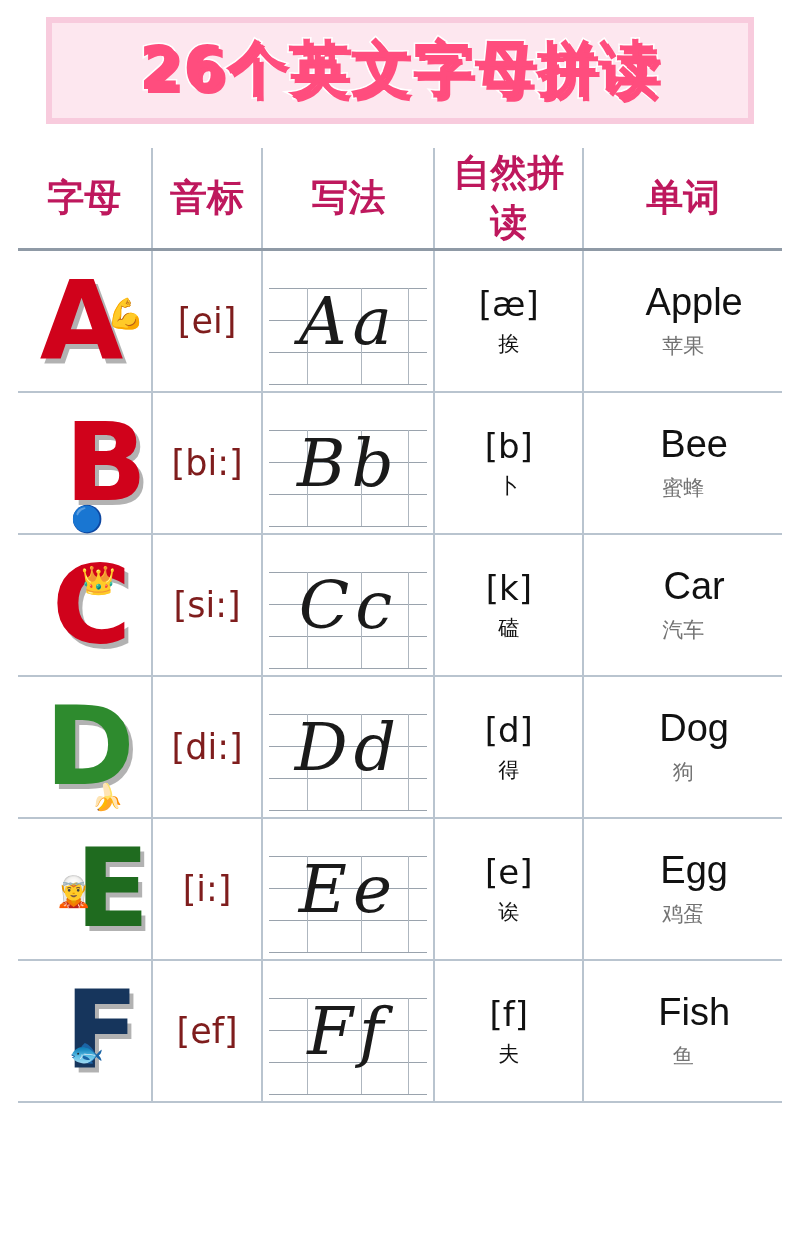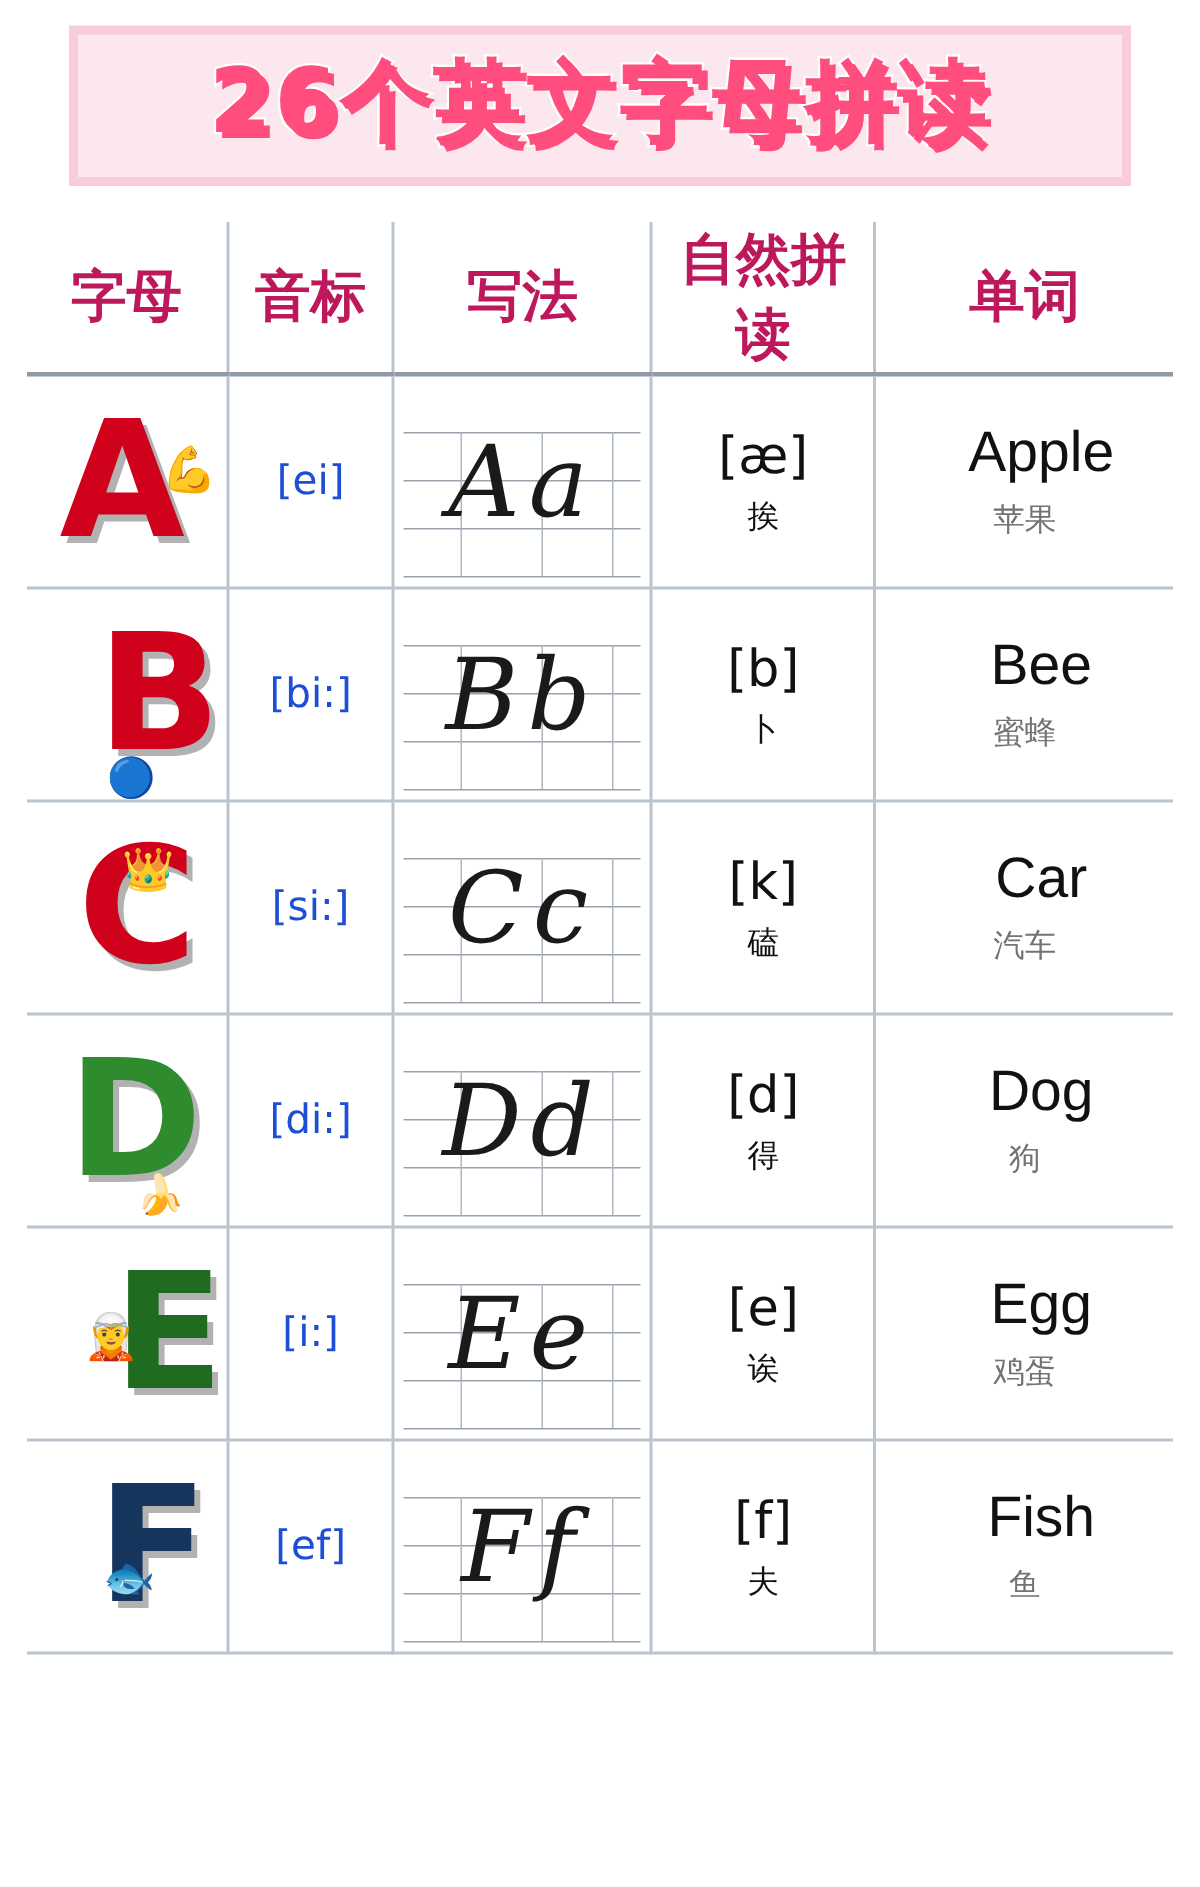--- a/index.html
+++ b/index.html
@@ -91,23 +91,23 @@
     letter-spacing: -2px;
   }
   .deco {
     position: absolute;
     font-size: 30px;
     line-height: 1;
   }
   .deco.top-right { top: -6px; right: -16px; }
 
   .ipa {
-    font-size: 27px;
-    font-family: "DejaVu Sans", sans-serif;
-    color: #1d4ed8;
+    font-size: 35px;
+    font-family: "DejaVu Sans", sans-serif;
+    color: #7f1d1d;
   }
   .phonics-ipa {
     font-size: 34px;
     font-family: "DejaVu Sans", sans-serif;
     color: #111;
     display: block;
   }
   .phonics-cn {
     font-size: 21px;
     color: #111;

